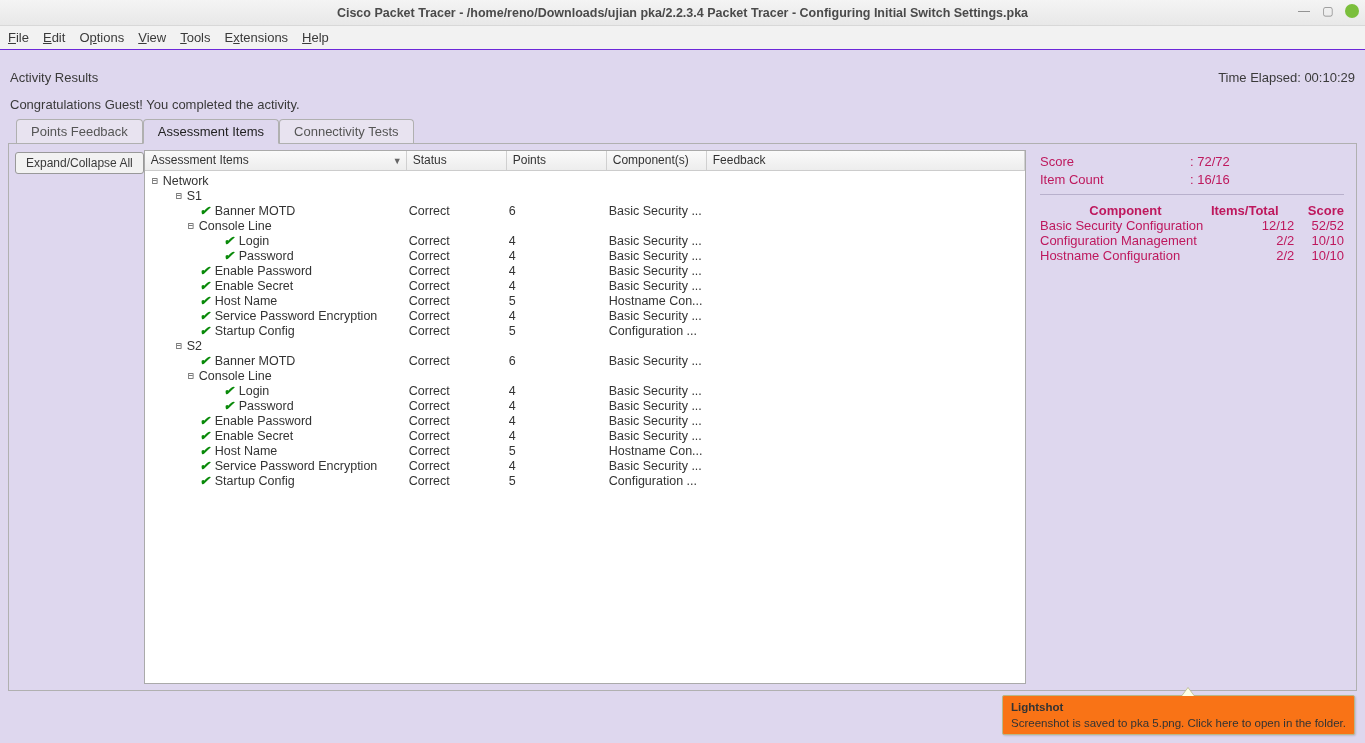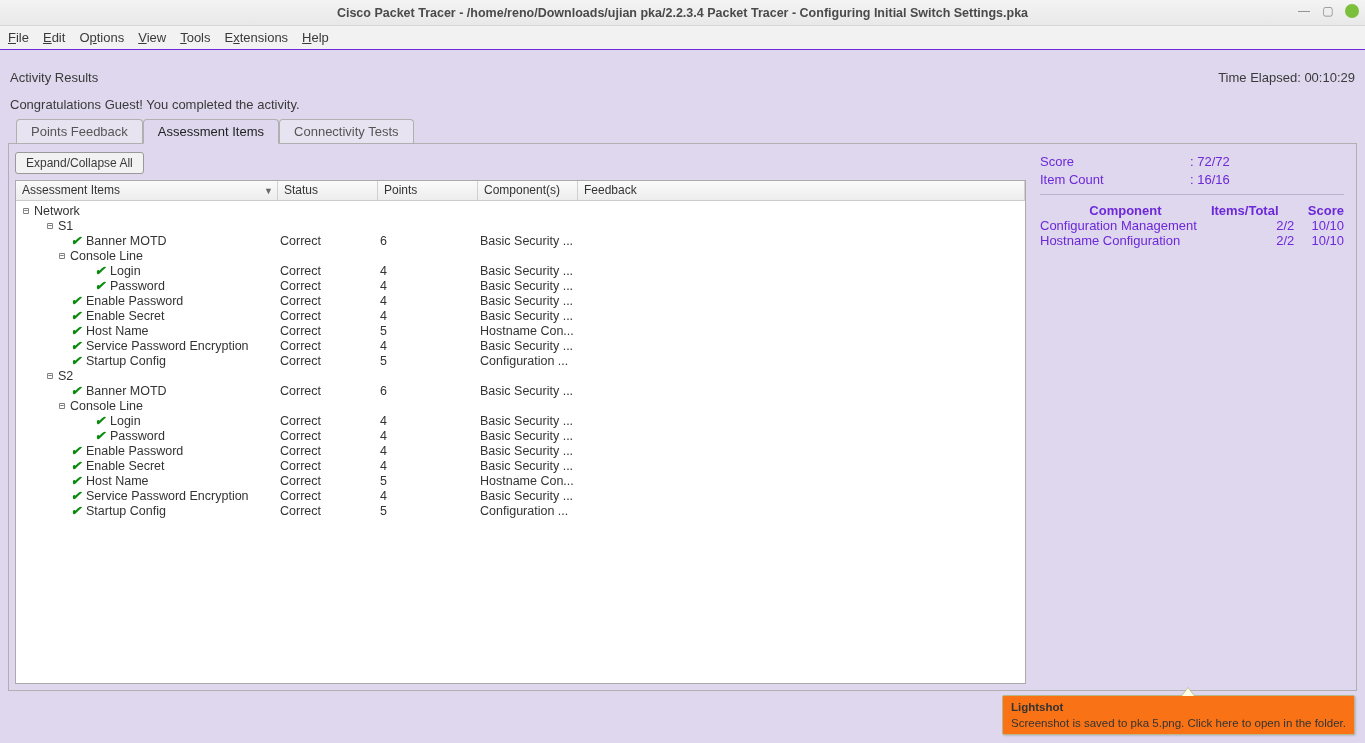--- a/index.html
+++ b/index.html
@@ -106,21 +106,21 @@
     background: #f2f2f2;
     padding: 3px 10px;
     font-size: 12px;
     margin: 2px 0 6px 0;
     cursor:pointer;
     border-radius: 3px;
   }
   .left-col {
     flex: 1 1 auto;
     display: flex;
-    flex-direction: column;
+    flex-direction: row;
   }
   .tree-wrap {
     border: 1px solid #aaa;
     background: #fff;
     flex: 1 1 auto;
     overflow: hidden;
   }
   .tree-header {
     display:flex;
     height: 20px;
@@ -153,21 +153,21 @@
   .tw { display:inline-block; width:12px; text-align:center; font-family:monospace; font-size:12px; color:#555;}
   .tw.box { font-size:10px;}
   .chk { color:#0a8a0a; font-weight:bold; display:inline-block; width:16px; text-align:center; font-style:italic;}
   .lbl { padding-left: 2px;}
   .right-col {
     width: 316px;
     display:flex;
     flex-direction:column;
     padding: 4px 6px;
     font-size: 13px;
-    color:#6d28d9;
+    color:#be185d;
   }
   .kv { display:flex; height:18px;}
   .kv .k { width: 150px; }
   .kv .v { flex:1; }
   .hr { border-bottom: 1px solid #b8b0cc; margin: 4px 0;}
   .sum-header { display:flex; font-weight:bold; margin-top: 4px;}
   .sum-header .sc1{ width: 172px; text-align:center;}
   .sum-header .sc2{ width: 84px; text-align:left;}
   .sum-header .sc3{ width: 50px; text-align:right;}
   .sum-row { display:flex; height:15px;}
@@ -568,20 +568,25 @@
         <div class="v">: 16/16</div>
       </div>
       <div class="hr"></div>
       <div class="sum-header">
         <div class="sc1">Component</div>
         <div class="sc2">Items/Total</div>
         <div class="sc3">Score</div>
       </div>
       <div id="summary-rows">
           <div class="sum-row">
+            <div class="sc1">Basic Security Configuration</div>
+            <div class="sc2">12/12</div>
+            <div class="sc3">52/52</div>
+          </div>
+          <div class="sum-row">
             <div class="sc1">Configuration Management</div>
             <div class="sc2">2/2</div>
             <div class="sc3">10/10</div>
           </div>
           <div class="sum-row">
             <div class="sc1">Hostname Configuration</div>
             <div class="sc2">2/2</div>
             <div class="sc3">10/10</div>
           </div>
         </div>

